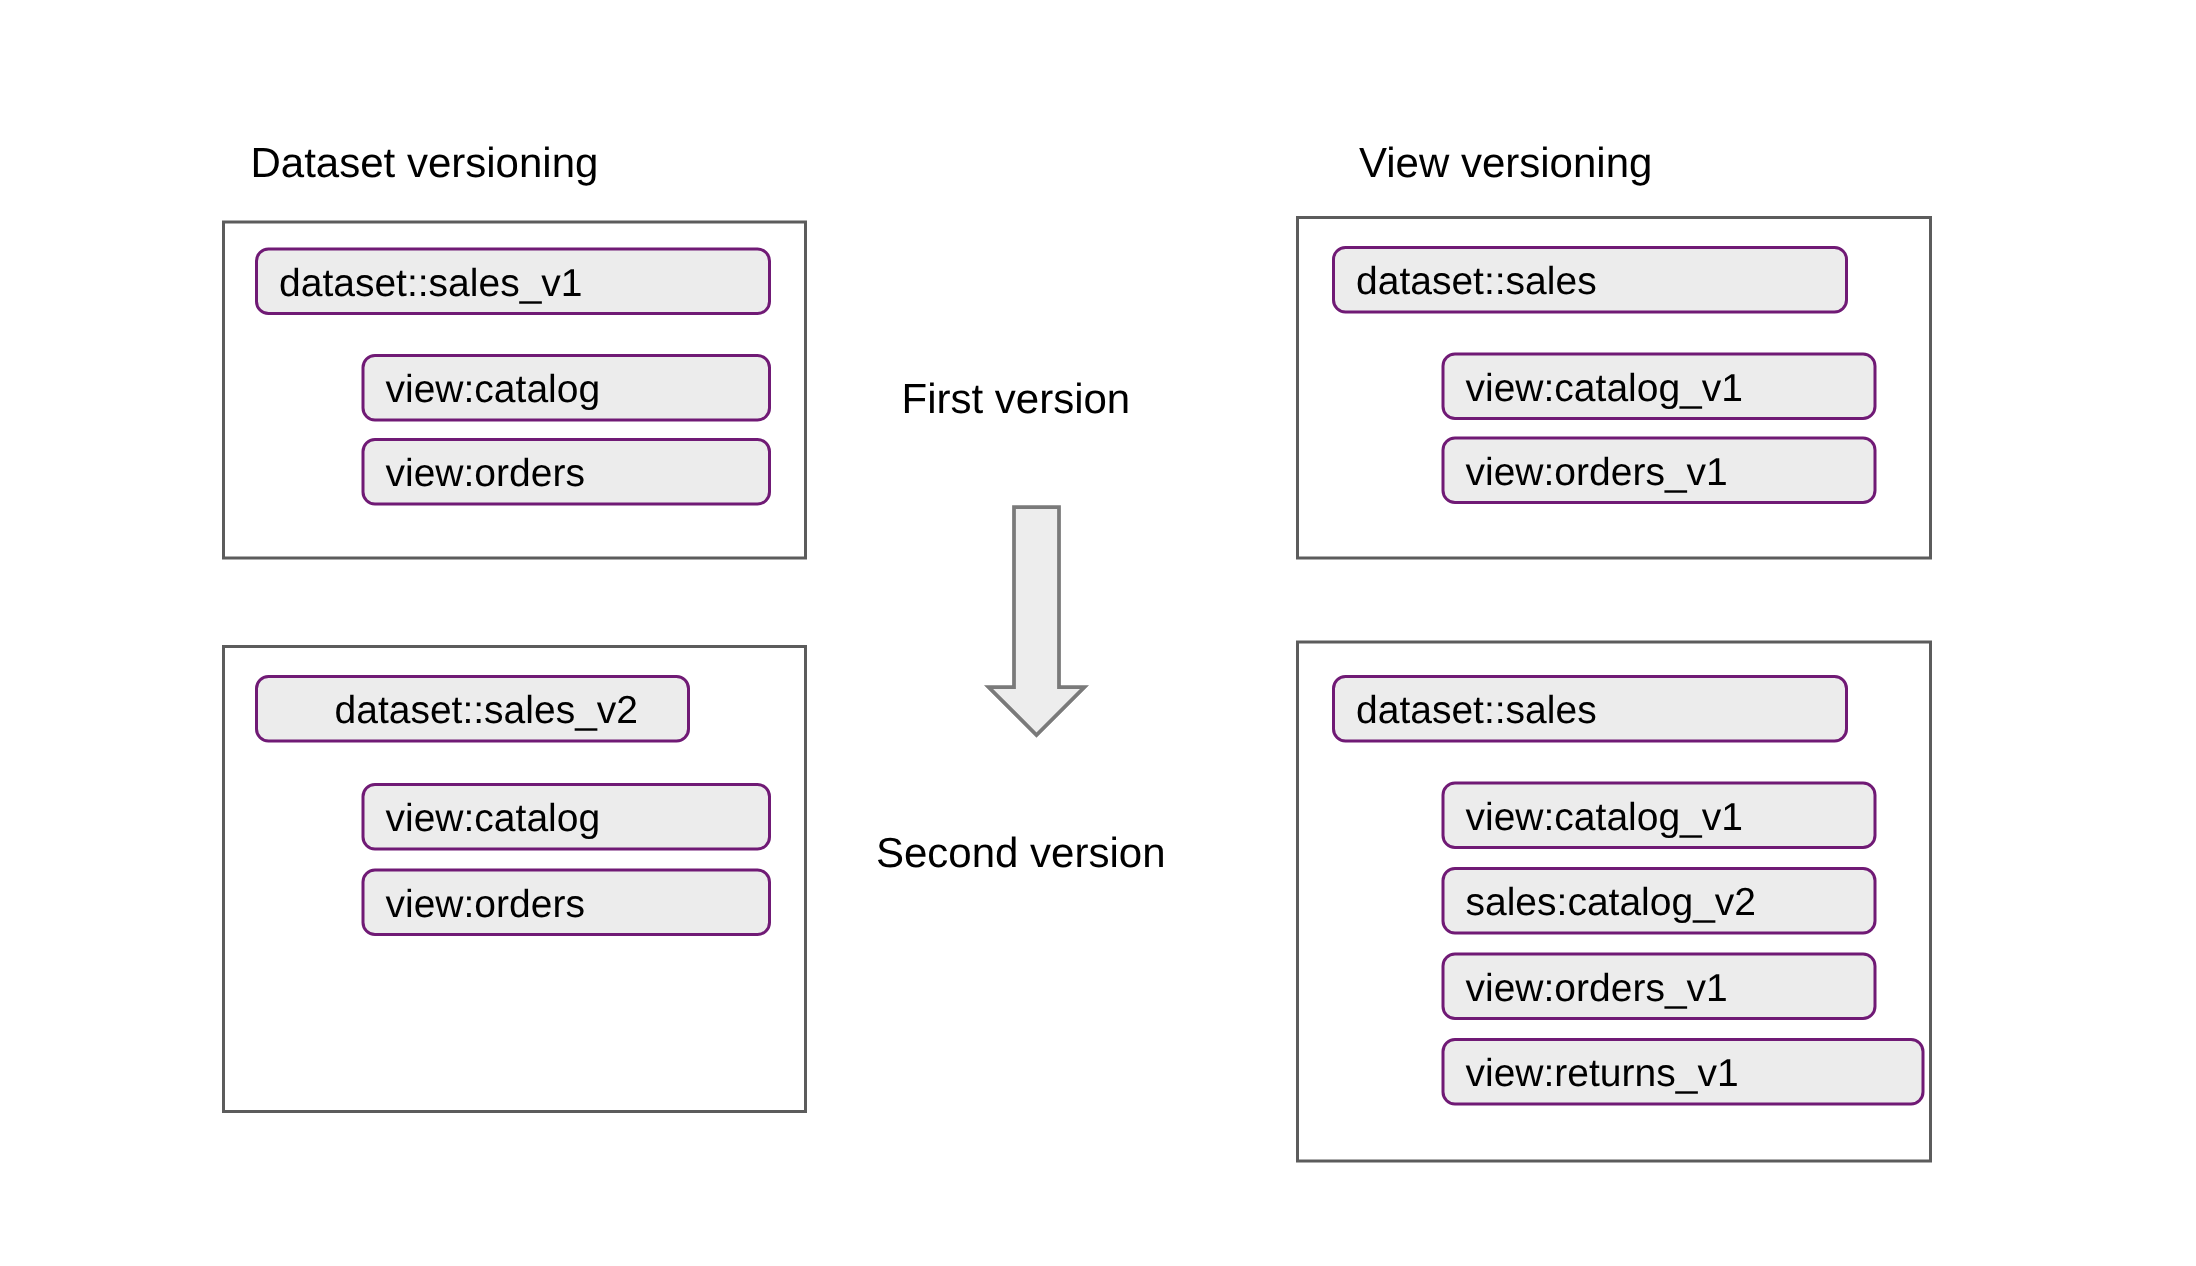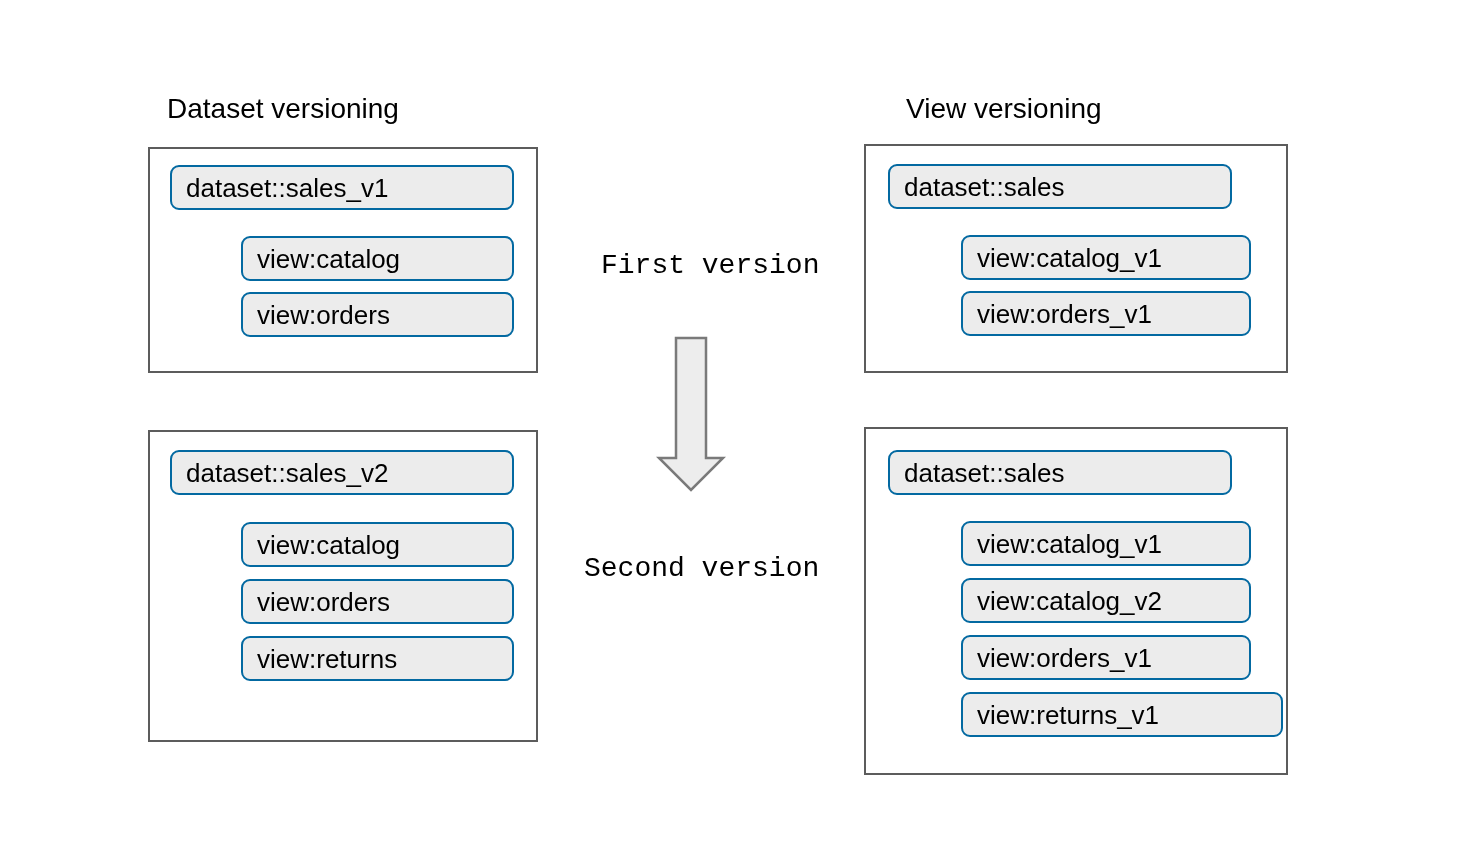--- a/index.html
+++ b/index.html
@@ -32,41 +32,40 @@
   }
   .panel {
     position: absolute;
     box-sizing: border-box;
     border: 2px solid #5c5c5c;
     background: #ffffff;
   }
   .pill {
     position: absolute;
     box-sizing: border-box;
-    border: 2px solid #0369a1;
+    border: 2px solid #701a75;
     border-radius: 9px;
     background: #ececec;
     display: flex;
     align-items: center;
     height: 45px;
   }
   .pill-label {
     font-size: 26px;
     line-height: 30px;
     color: #000;
     white-space: nowrap;
     padding-left: 14px;
   }
   .stage-label {
     position: absolute;
     font-size: 28px;
     line-height: 34px;
     color: #000;
     white-space: nowrap;
-    font-family: Liberation Mono, monospace;
   }
   .arrow-wrap {
     position: absolute;
   }
 </style>
 </head>
 <body>
 
 <div class="canvas">
 
@@ -82,35 +81,32 @@
       <span class="pill-label">view:catalog</span>
     </div>
 
     <div class="pill" style="left:91px; top:143px; width:273px;">
       <span class="pill-label">view:orders</span>
     </div>
   </div>
 
   <div class="panel" style="left:148px; top:430px; width:390px; height:312px;">
 
-    <div class="pill" style="left:20px; top:18px; width:344px;">
+    <div class="pill" style="left:20px; top:18px; width:290px;padding-left:37px;">
       <span class="pill-label">dataset::sales_v2</span>
     </div>
 
     <div class="pill" style="left:91px; top:90px; width:273px;">
       <span class="pill-label">view:catalog</span>
     </div>
 
     <div class="pill" style="left:91px; top:147px; width:273px;">
       <span class="pill-label">view:orders</span>
     </div>
 
-    <div class="pill" style="left:91px; top:204px; width:273px;">
-      <span class="pill-label">view:returns</span>
-    </div>
   </div>
 
   <div class="stage-label" style="left:601px; top:249px;">First version</div>
 
   <div class="arrow-wrap" style="left:655px; top:334px; width:72px; height:160px;">
     <svg width="72" height="160" viewBox="0 0 72 160" xmlns="http://www.w3.org/2000/svg">
       <polygon points="21,4 51,4 51,124 68,124 36,156 4,124 21,124" fill="#ededed" stroke="#7a7a7a" stroke-width="2.5" stroke-linejoin="miter"></polygon>
     </svg>
   </div>
 
@@ -137,21 +133,21 @@
 
     <div class="pill" style="left:22px; top:21px; width:344px;">
       <span class="pill-label">dataset::sales</span>
     </div>
 
     <div class="pill" style="left:95px; top:92px; width:290px;">
       <span class="pill-label">view:catalog_v1</span>
     </div>
 
     <div class="pill" style="left:95px; top:149px; width:290px;">
-      <span class="pill-label">view:catalog_v2</span>
+      <span class="pill-label">sales:catalog_v2</span>
     </div>
 
     <div class="pill" style="left:95px; top:206px; width:290px;">
       <span class="pill-label">view:orders_v1</span>
     </div>
 
     <div class="pill" style="left:95px; top:263px; width:322px;">
       <span class="pill-label">view:returns_v1</span>
     </div>
   </div>

